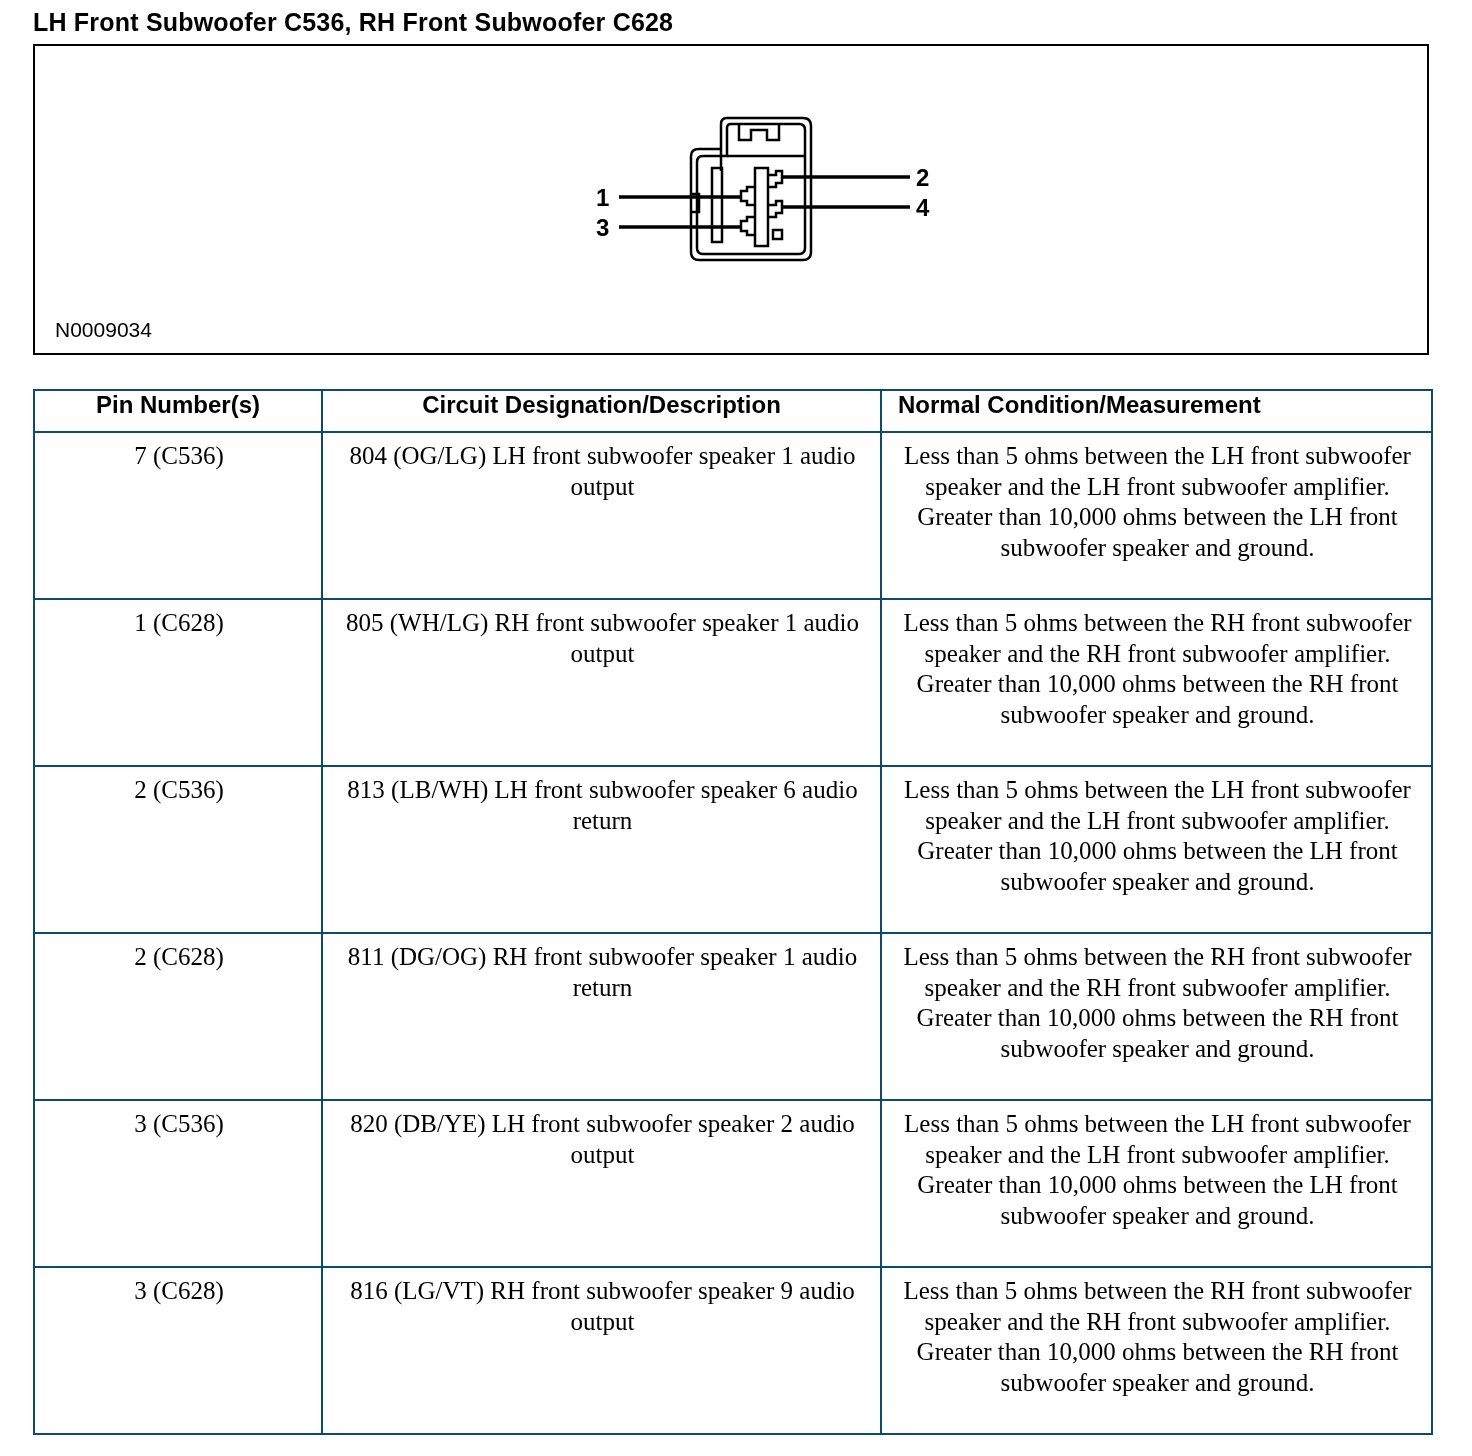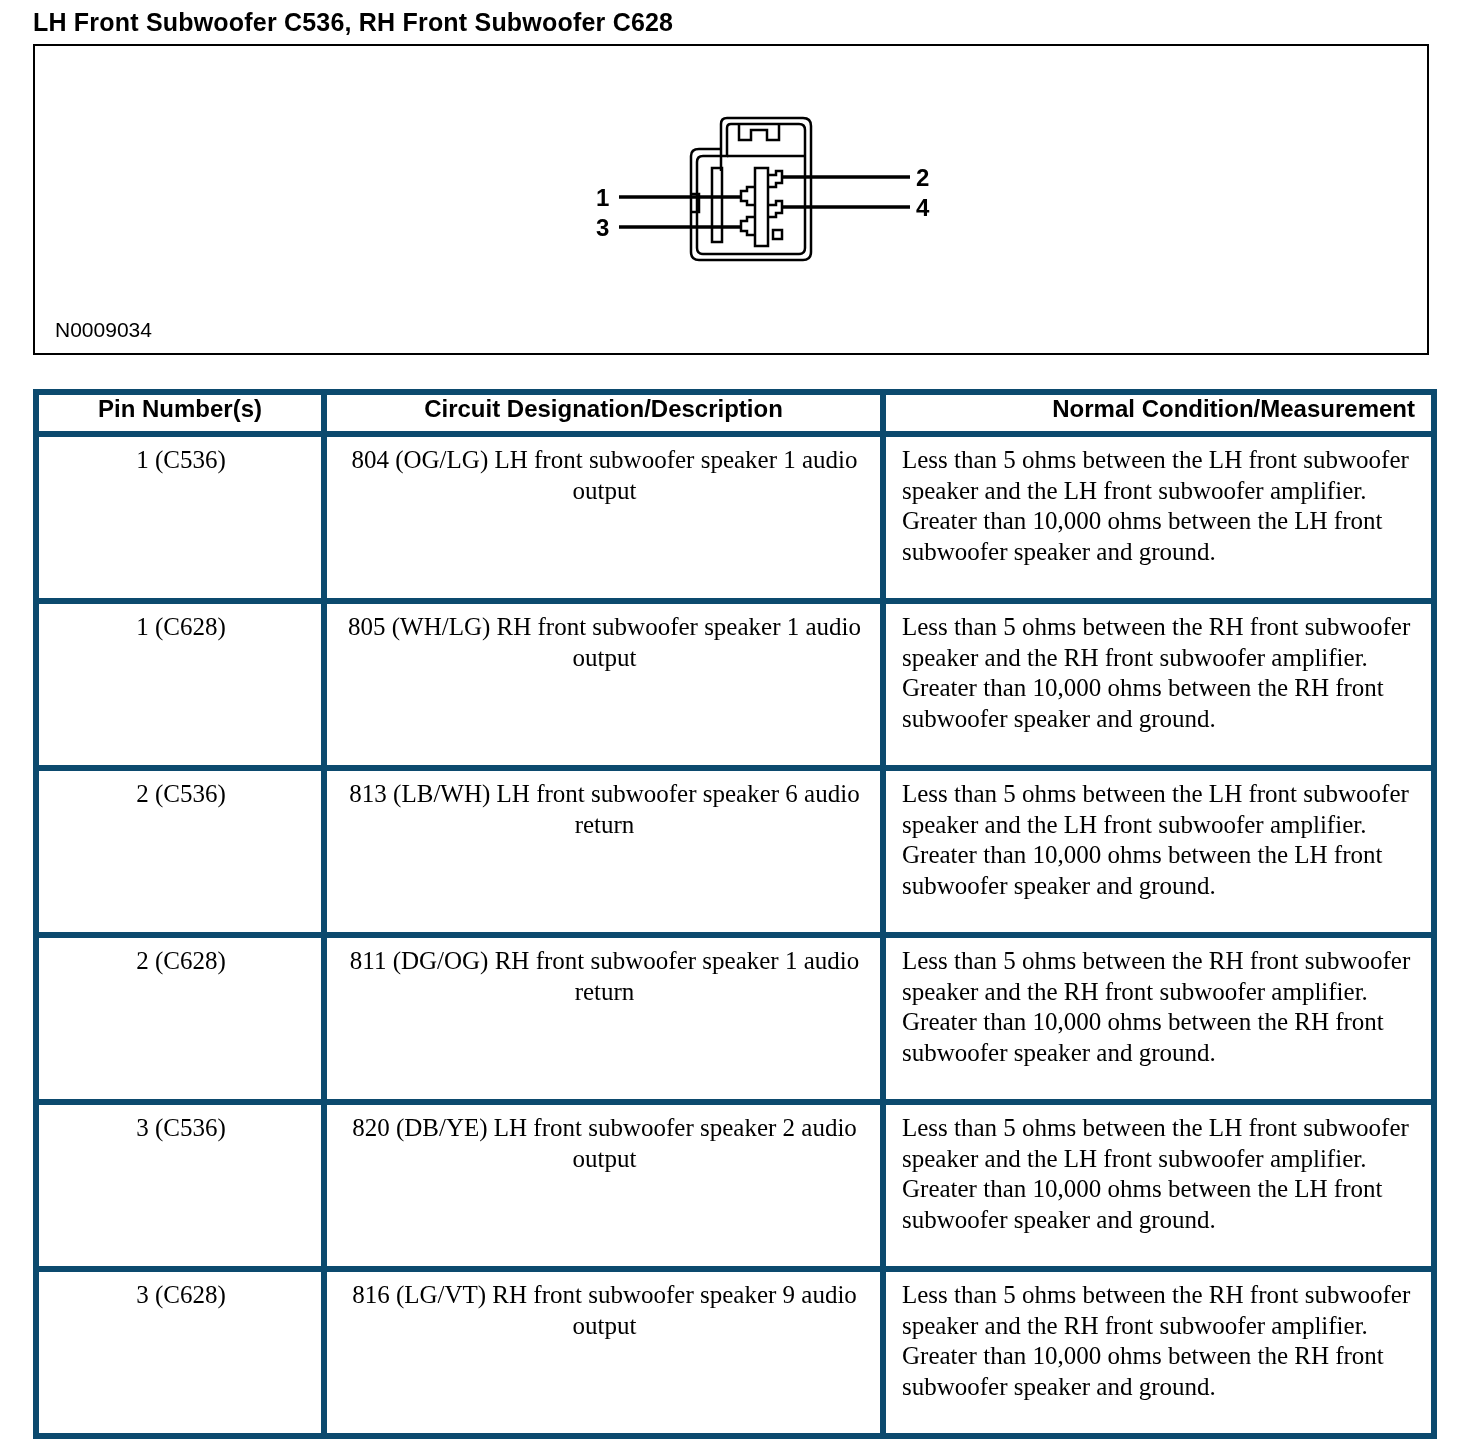--- a/index.html
+++ b/index.html
@@ -18,33 +18,33 @@
       font-family: "Liberation Sans", sans-serif; font-size: 21px;
     }
     .connector-svg { position: absolute; left: 520px; top: 70px; }
     .pin-label {
       font-family: "Liberation Sans", sans-serif; font-size: 24px; font-weight: bold;
     }
     table.pins {
       position: absolute; left: 33px; top: 389px; width: 1398px;
       border-collapse: collapse; table-layout: fixed;
     }
-    table.pins th, table.pins td { border: 6px solid #0c4a6e; vertical-align: top; }
+    table.pins th, table.pins td { border: 2px solid #0c4a6e; vertical-align: top; }
     table.pins th {
       font-family: "Liberation Sans", sans-serif; font-weight: bold; font-size: 24px;
       height: 42px; padding: 0 16px; box-sizing: border-box;
     }
     table.pins th.c1, table.pins th.c2 { text-align: center; }
-    table.pins th.c3 { text-align: right; }
+    table.pins th.c3 { text-align: left; }
     table.pins td {
       font-family: "Liberation Serif", serif; font-size: 25px; line-height: 30.5px;
       height: 167px; padding: 8px 14px 0 16px; box-sizing: border-box;
     }
     table.pins td.c1, table.pins td.c2 { text-align: center; }
-    table.pins td.c3 { text-align: left; }
+    table.pins td.c3 { text-align: center; }
     col.c1 { width: 288px; }
     col.c2 { width: 559px; }
     col.c3 { width: 551px; }
   </style>
 </head>
 <body>
 
 <div class="title">LH Front Subwoofer C536, RH Front Subwoofer C628</div>
 
 <div class="figure-box">
@@ -94,21 +94,21 @@
     </colgroup>
   <thead>
     <tr>
       <th class="c1">Pin Number(s)</th>
       <th class="c2">Circuit Designation/Description</th>
       <th class="c3">Normal Condition/Measurement</th>
     </tr>
   </thead>
   <tbody>
     <tr>
-      <td class="c1">1 (C536)</td>
+      <td class="c1">7 (C536)</td>
       <td class="c2">804 (OG/LG) LH front subwoofer speaker 1 audio output</td>
       <td class="c3">Less than 5 ohms between the LH front subwoofer speaker and the LH front subwoofer amplifier. Greater than 10,000 ohms between the LH front subwoofer speaker and ground.</td>
     </tr>
     <tr>
       <td class="c1">1 (C628)</td>
       <td class="c2">805 (WH/LG) RH front subwoofer speaker 1 audio output</td>
       <td class="c3">Less than 5 ohms between the RH front subwoofer speaker and the RH front subwoofer amplifier. Greater than 10,000 ohms between the RH front subwoofer speaker and ground.</td>
     </tr>
     <tr>
       <td class="c1">2 (C536)</td>

